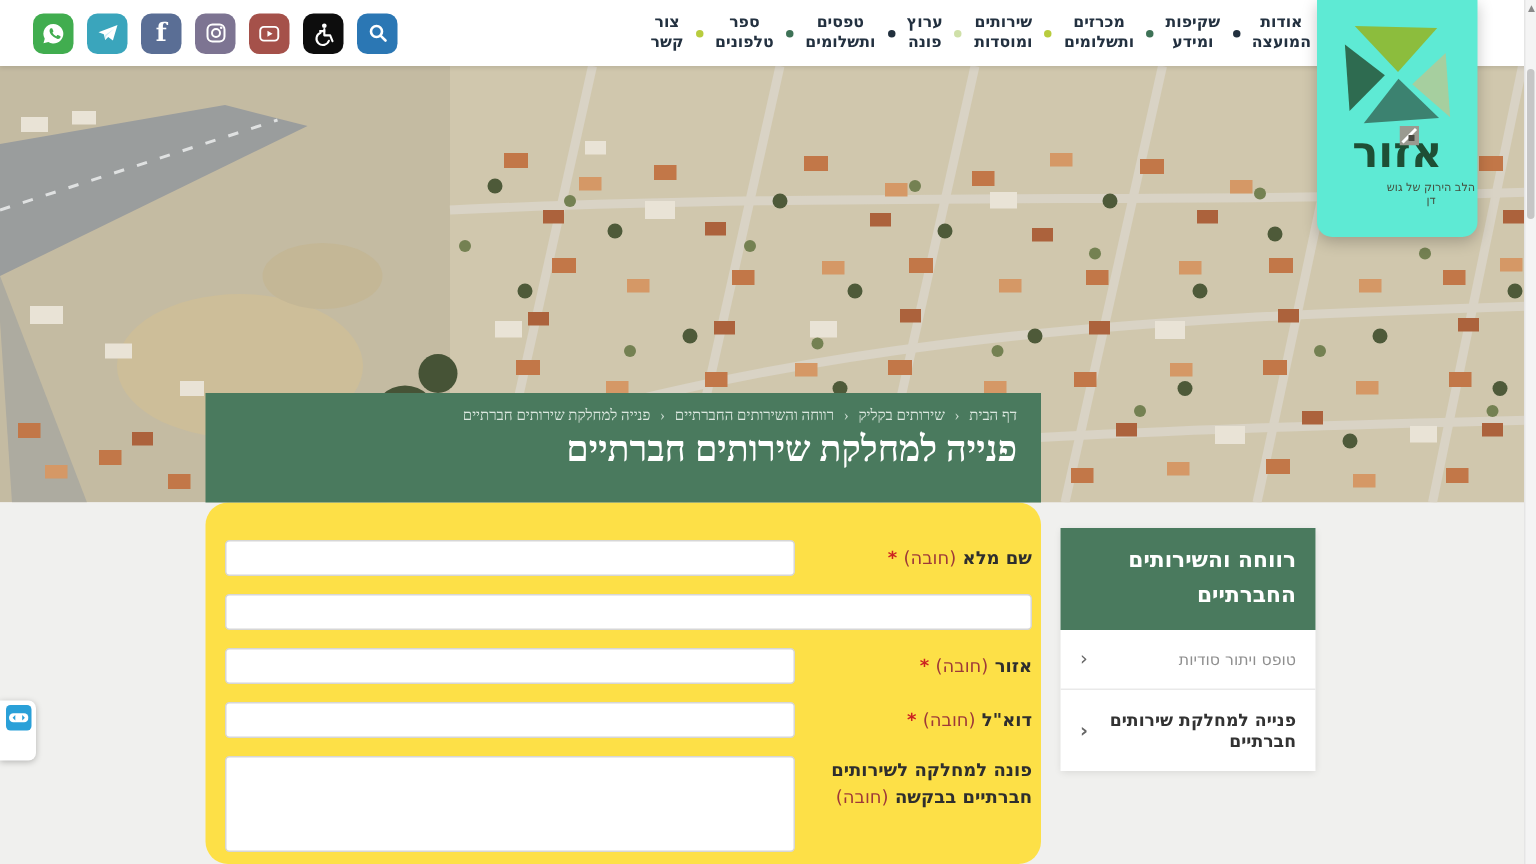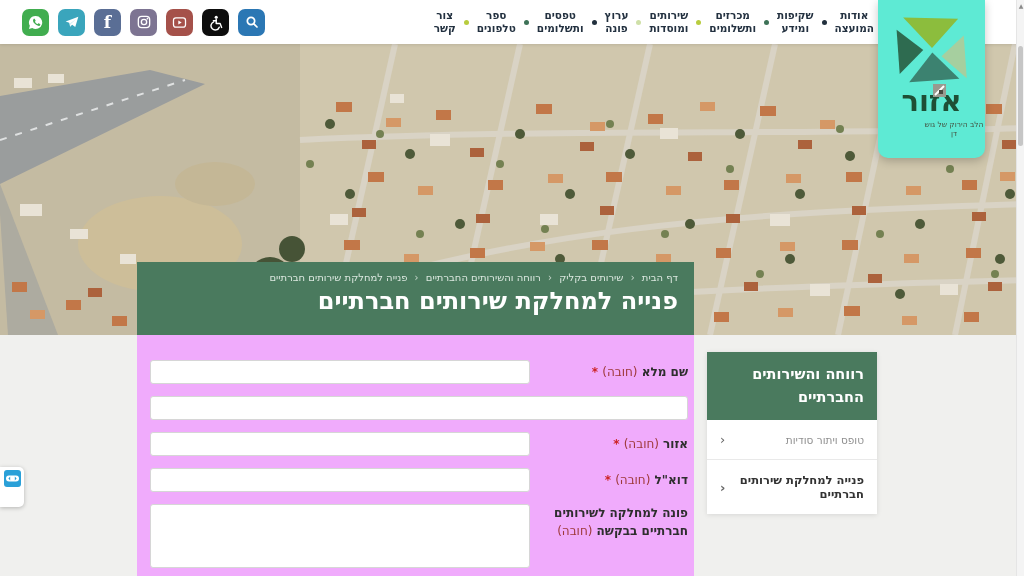--- a/index.html
+++ b/index.html
@@ -25,29 +25,29 @@
   
   .logo-card{position:absolute;top:0;left:878px;width:107px;height:158px;background:#5eead4;
     border-radius:0 0 10px 10px;box-shadow:0 3px 10px rgba(0,0,0,.22);z-index:40;text-align:center;cursor:pointer;}
   .logo-mark{display:block;margin:11px auto 0;}
   .logo-title{font-size:29px;font-weight:800;color:#1e4f35;line-height:1;margin-top:2px;}
   .logo-emblem{position:absolute;top:84px;left:55px;}
   .logo-tagline{font-size:7.5px;color:#44503f;margin-top:4px;padding-left:45px;}
 
   
   .banner{position:absolute;left:137px;top:262px;width:557px;height:73px;background:#4a7a5e;z-index:5;
-    box-sizing:border-box;padding:10px 16px 0;}
+    box-sizing:border-box;padding:10px 16px 0;font-family:Liberation Serif, serif;}
   .crumbs{font-size:10px;color:#dce8e0;white-space:nowrap;}
   .crumbs .crumb{cursor:pointer;}
   .crumbs .sep{margin:0 4px;opacity:.85;}
   .page-title{color:#fff;font-size:24px;font-weight:700;margin-top:4px;}
 
   
-  .form-col{position:absolute;left:137px;top:335px;width:557px;height:241px;background:#f0abfc;z-index:4;
-    box-sizing:border-box;padding:25px 6px 0 13px;}
+  .form-col{position:absolute;left:137px;top:335px;width:557px;height:241px;background:#fde047;z-index:4;
+    box-sizing:border-box;padding:25px 6px 0 13px;border-radius:15px;}
   .frow{display:flex;align-items:center;margin-bottom:12px;}
   .frow.ta{align-items:flex-start;}
   .flabel{width:158px;box-sizing:border-box;padding-left:18px;text-align:right;
     font-size:12px;font-weight:700;color:#2e2e2e;line-height:1.5;}
   .req{color:#9e3939;font-weight:400;}
   .ast{color:#cc2222;font-weight:700;}
   .frow input{flex:1;height:24px;border:1px solid #d6d6d6;border-radius:3px;background:#fff;outline:none;box-sizing:border-box;}
   .frow textarea{flex:1;height:64px;border:1px solid #d6d6d6;border-radius:3px;background:#fff;outline:none;resize:none;box-sizing:border-box;}
 
   

